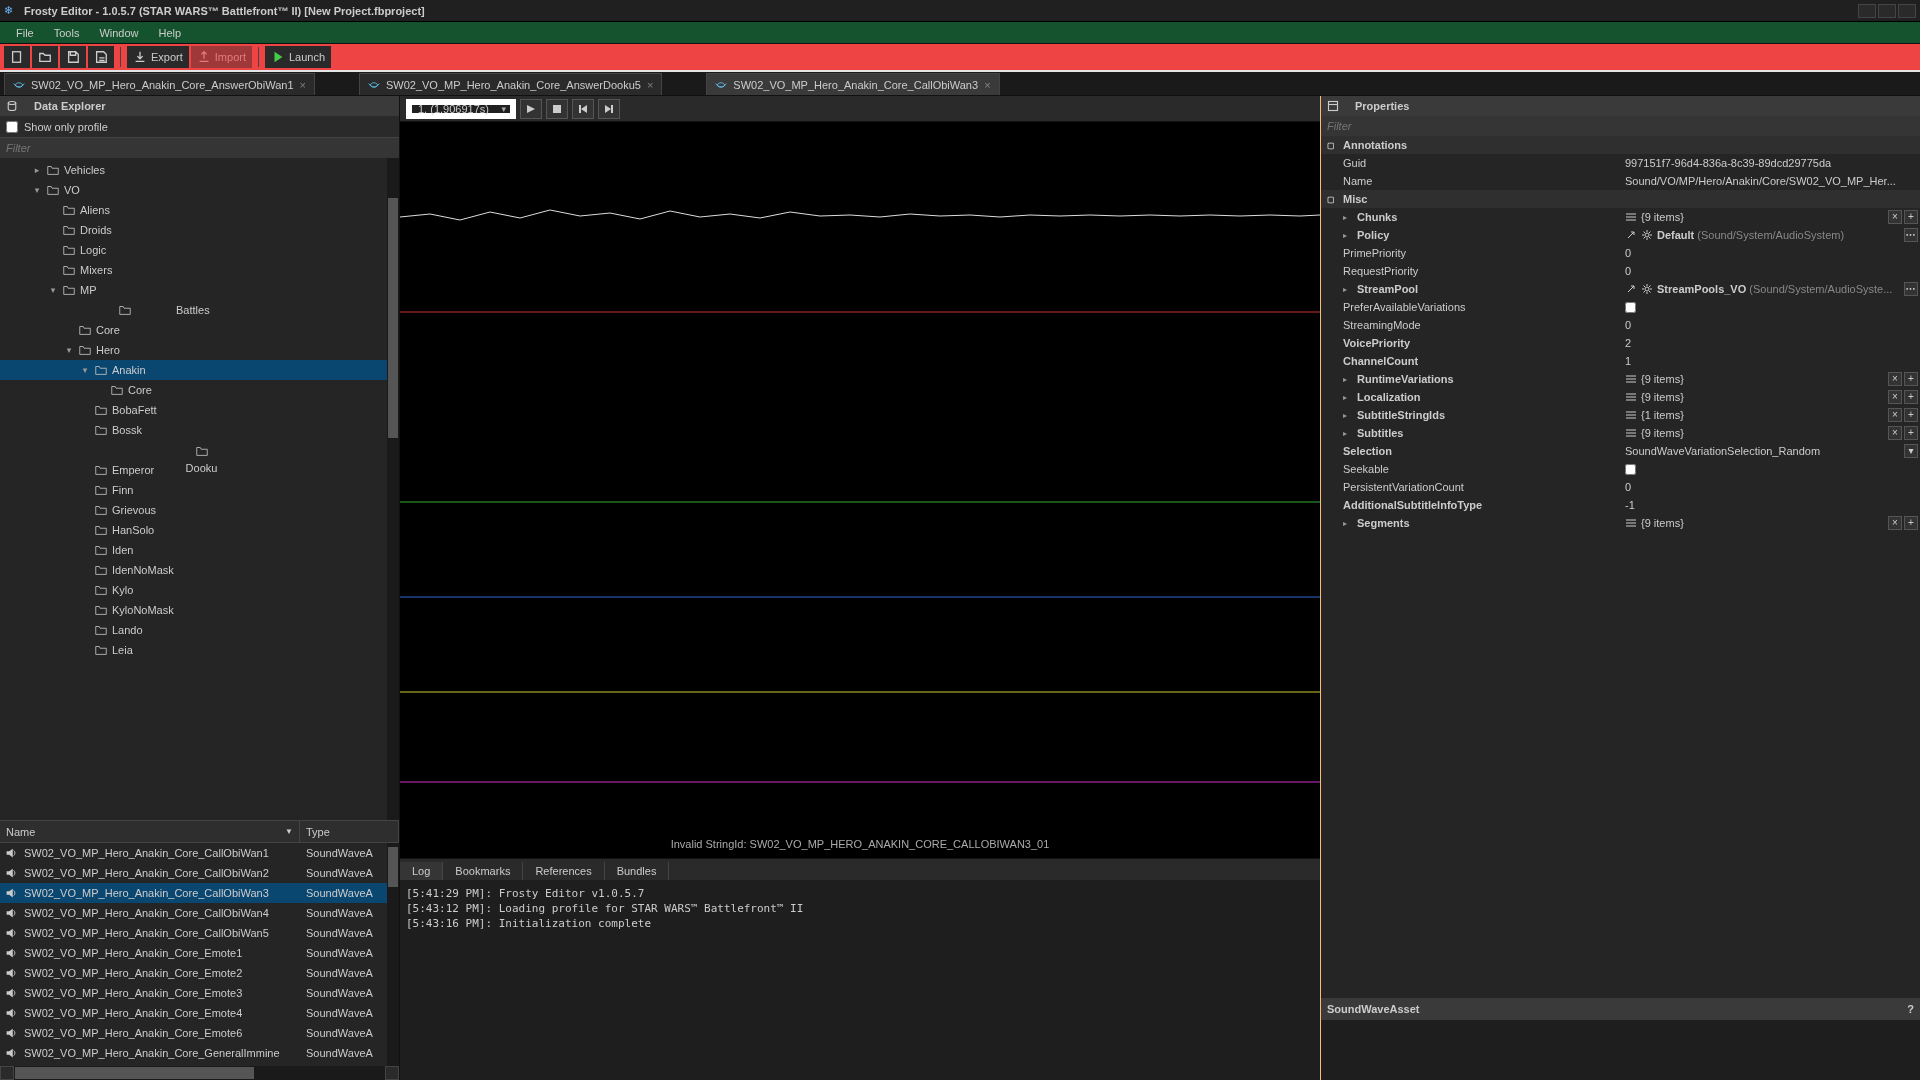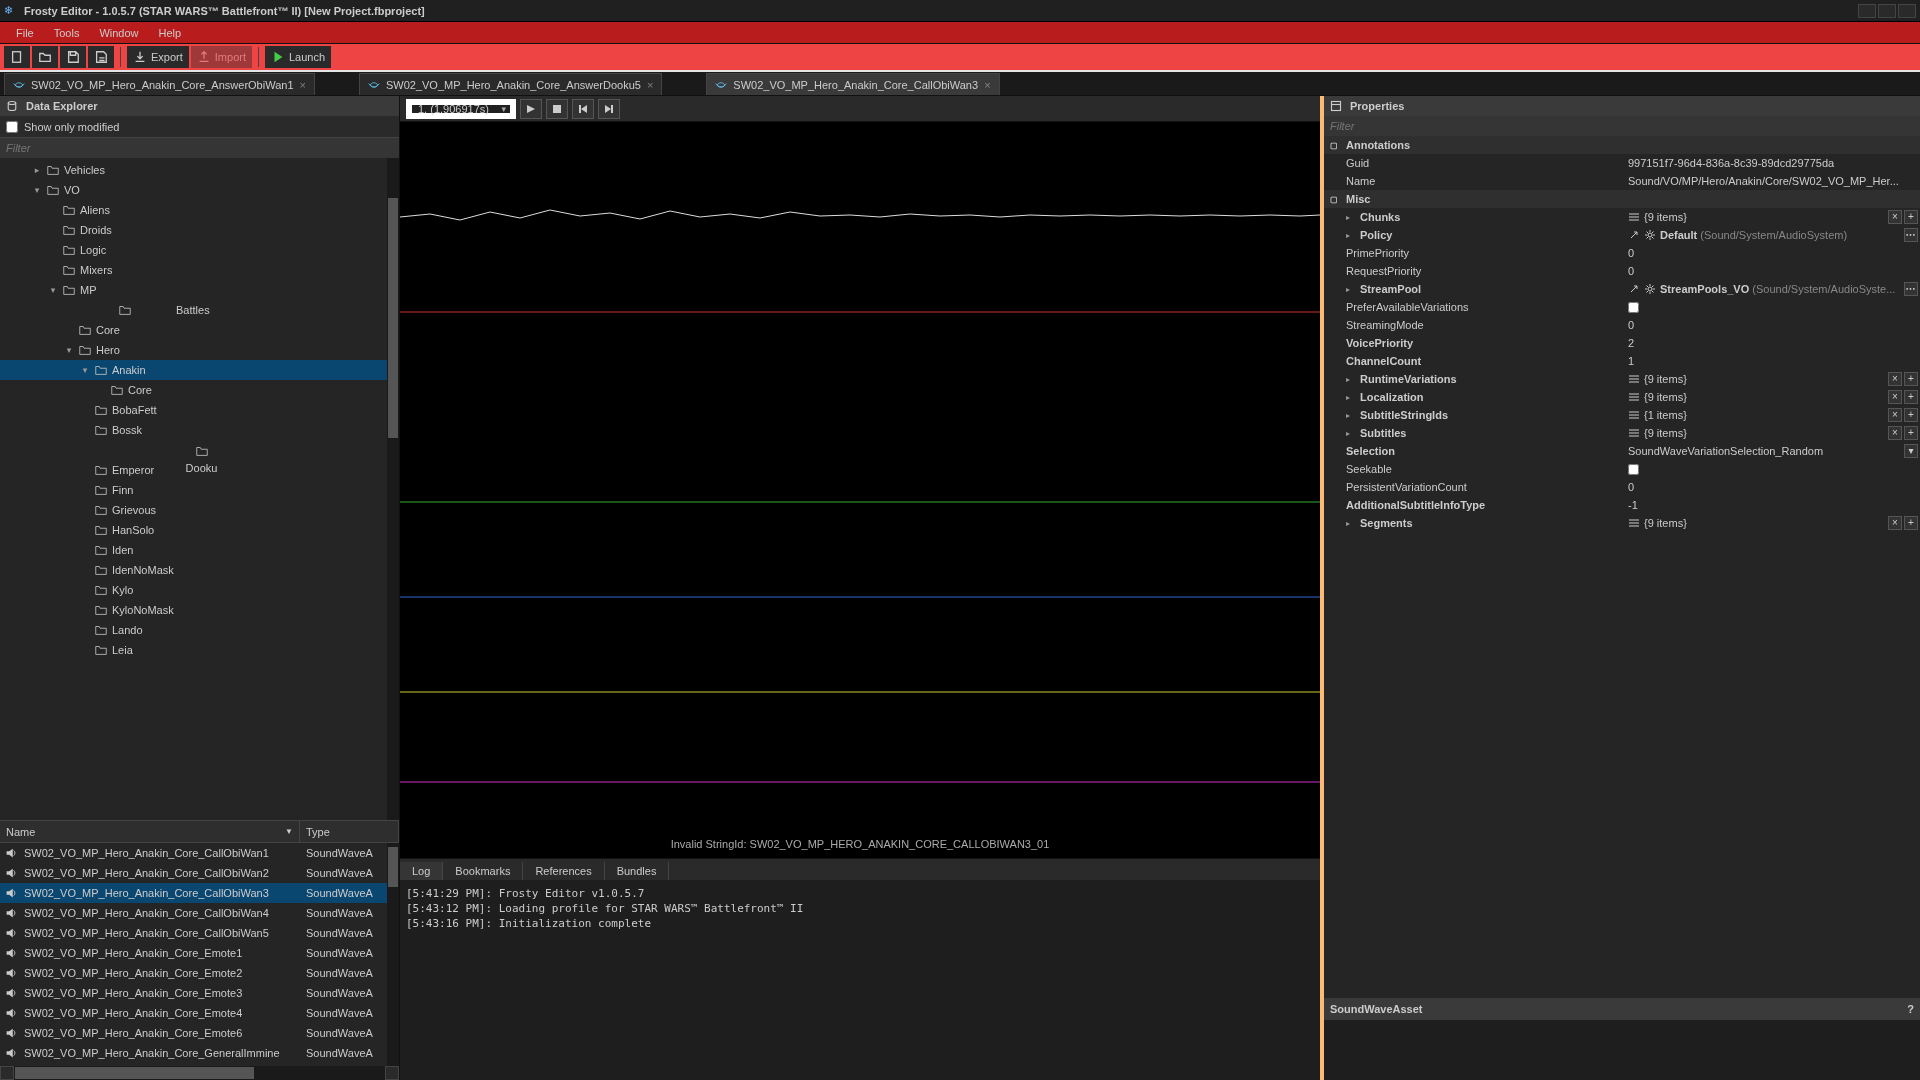--- a/index.html
+++ b/index.html
@@ -5,21 +5,21 @@
 * { margin:0; padding:0; box-sizing:border-box; font-family:"Segoe UI",Arial,sans-serif; font-size:11px; color:#ccc; user-select:none; }
 body { background:#141414; width:1920px; height:1080px; overflow:hidden; }
 
 
 .titlebar { height:22px; background:#202020; display:flex; align-items:center; padding:0 4px; border-bottom:1px solid #000; }
 .titlebar .app-icon { width:14px; height:14px; margin-right:6px; color:#6ab7ff; }
 .titlebar .title { flex:1; font-weight:600; }
 .titlebar .win-btn { width:18px; height:14px; margin-left:2px; border:1px solid #444; background:#2a2a2a; }
 
 
-.menubar { height:22px; background:#b91c1c; display:flex; align-items:center; padding:0 6px; border-bottom:1px solid #111; }
+.menubar { height:22px; background:#14532d; display:flex; align-items:center; padding:0 6px; border-bottom:1px solid #111; }
 .menubar span { padding:2px 10px; cursor:default; }
 
 
 .toolbar { height:28px; background:#ef4444; display:flex; align-items:center; padding:0 4px; gap:2px; border-bottom:2px solid #e5e5e5; }
 .tool-btn { height:22px; display:flex; align-items:center; padding:0 6px; background:#2a2a2a; border:none; gap:4px; }
 .tool-btn svg { width:14px; height:14px; }
 .tool-btn.disabled { opacity:.4; }
 .tool-sep { width:1px; height:20px; background:#444; margin:0 4px; }
 
 
@@ -27,21 +27,21 @@
 .doc-tab { height:22px; background:#2a2a2a; display:flex; align-items:center; padding:0 8px; margin-right:2px; gap:6px; border:1px solid #444; border-bottom:none; font-size:10px; }
 .doc-tab.active { background:#3a3a3a; }
 .doc-tab .close { opacity:.5; }
 .doc-tab svg { width:12px; height:12px; }
 
 
 .main { display:flex; height:calc(100% - 96px); }
 
 
 .left { width:400px; display:flex; flex-direction:column; border-right:1px solid #111; }
-.panel-header { height:20px; background:#3a3a3a; display:flex; align-items:center; padding:0 6px; gap:8px; font-weight:600; }
+.panel-header { height:20px; background:#3a3a3a; display:flex; align-items:center; padding:0 6px; gap:16px; font-weight:600; }
 .panel-header svg { width:12px; height:12px; }
 .show-only { height:22px; background:#2a2a2a; display:flex; align-items:center; padding:0 6px; gap:6px; border-bottom:1px solid #444; }
 .show-only input { width:12px; height:12px; }
 .filter-box { height:20px; background:#353535; border:none; padding:0 6px; width:100%; font-style:italic; color:#888; }
 
 .tree { flex:1; overflow:auto; background:#252525; position:relative; padding-top:2px; }
 .tree-row { height:20px; display:flex; align-items:center; padding-left:4px; gap:4px; }
 .tree-row.sel { background:#094771; }
 .tree-row .arrow { width:10px; display:inline-block; text-align:center; font-size:9px; color:#999; }
 .tree-row svg { width:14px; height:14px; flex-shrink:0; }
@@ -78,21 +78,21 @@
 .waveform-line { stroke:#ddd; stroke-width:1; fill:none; }
 .sep-line { stroke-width:1; }
 .string-id { position:absolute; bottom:8px; width:100%; text-align:center; color:#aaa; font-size:11px; }
 
 .bottom-tabs { height:22px; background:#2a2a2a; display:flex; align-items:flex-end; border-top:1px solid #111; }
 .bottom-tabs .tab { padding:3px 12px; background:#2a2a2a; border-right:1px solid #444; }
 .bottom-tabs .tab.active { background:#353535; }
 .log-area { height:200px; background:#1e1e1e; padding:6px; font-family:Consolas,monospace; font-size:11px; line-height:15px; white-space:pre; overflow:auto; }
 
 
-.right { width:600px; border-left:4px solid #fdba74; display:flex; flex-direction:column; background:#252525; }
+.right { width:600px; border-left:1px solid #fdba74; display:flex; flex-direction:column; background:#252525; }
 .prop-body { flex:1; overflow:auto; }
 .prop-section { background:#2f2f2f; padding:3px 6px; font-weight:600; display:flex; align-items:center; gap:6px; }
 .prop-section .collapse { font-size:8px; width:10px; }
 .prop-row { display:flex; height:18px; align-items:center; }
 .prop-row .k { flex:0 0 300px; padding-left:22px; display:flex; align-items:center; gap:4px; }
 .prop-row .k .arrow { width:10px; font-size:8px; color:#999; }
 .prop-row .v { flex:1; display:flex; align-items:center; gap:4px; background:#252525; padding:0 4px; position:relative; }
 .prop-row .v input[type=checkbox] { width:11px; height:11px; }
 .prop-row .v .list-icon { width:12px; height:10px; }
 .prop-row .v .btns { position:absolute; right:2px; display:flex; gap:2px; }
@@ -199,21 +199,21 @@
   <div class="left">
     <div class="panel-header">
       <svg class="icon" viewBox="0 0 16 16">
           <ellipse cx="8" cy="4" rx="5" ry="2"></ellipse>
           <path d="M3 4v8c0 1 2 2 5 2s5-1 5-2V4"></path>
         </svg>
       <span>Data Explorer</span>
     </div>
     <label class="show-only">
       <input type="checkbox" style="">
-      <span>Show only modified</span>
+      <span>Show only profile</span>
     </label>
     <input class="filter-box" placeholder="Filter" style="">
     <div class="tree" id="tree">
       <div class="tree-row" style="padding-left: 32px;">
           <span class="arrow">▸</span>
           <svg class="folder-icon" viewBox="0 0 16 16">
             <path d="M2 4h4l1 2h7v7H2z"></path>
           </svg>
           <span>Vehicles</span>
         </div>

